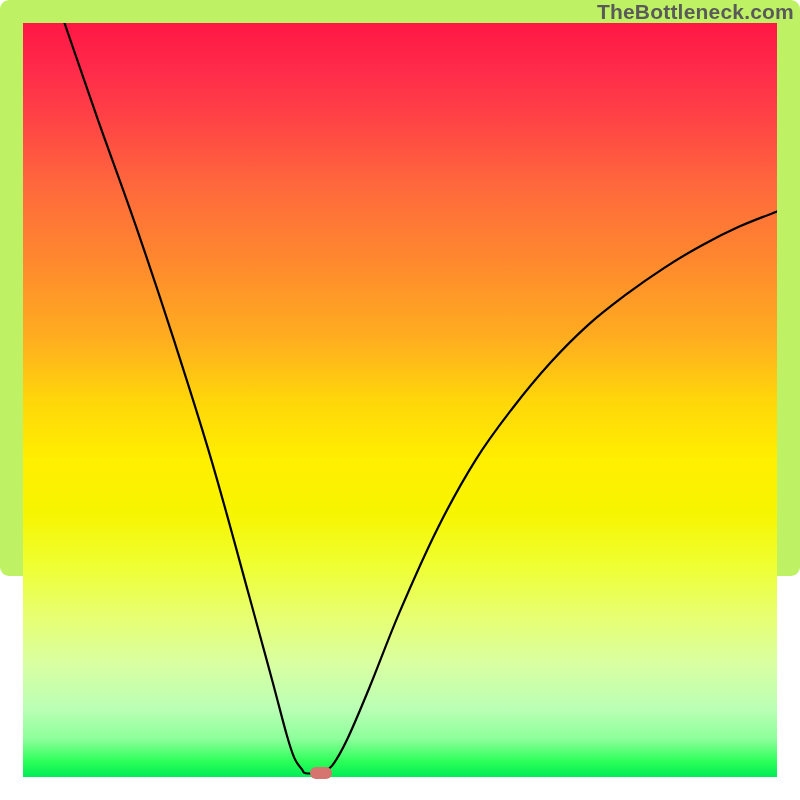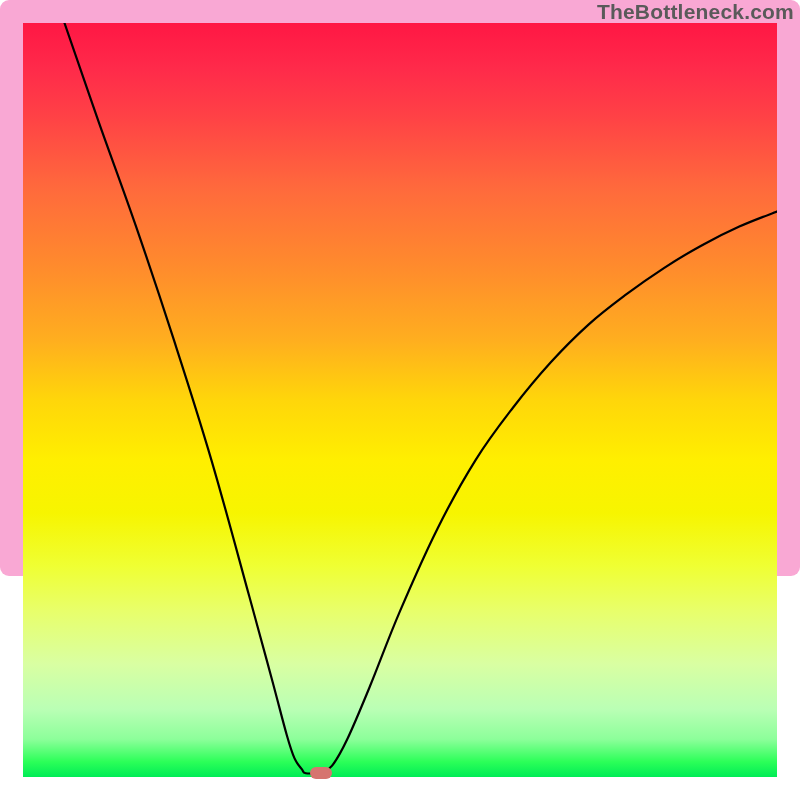--- a/index.html
+++ b/index.html
@@ -7,21 +7,21 @@
     padding: 0;
     width: 800px;
     height: 800px;
     overflow: hidden;
     font-family: Arial, Helvetica, sans-serif;
   }
   .chart-frame {
     position: relative;
     width: 800px;
     height: 576px;
-    background: #f9a8d4;
+    background: #bef264;
     border-radius: 9px;
   }
   .plot-area {
     position: absolute;
     left: 23px;
     top: 23px;
     width: 754px;
     height: 754px;
     
     background: linear-gradient(to bottom,

